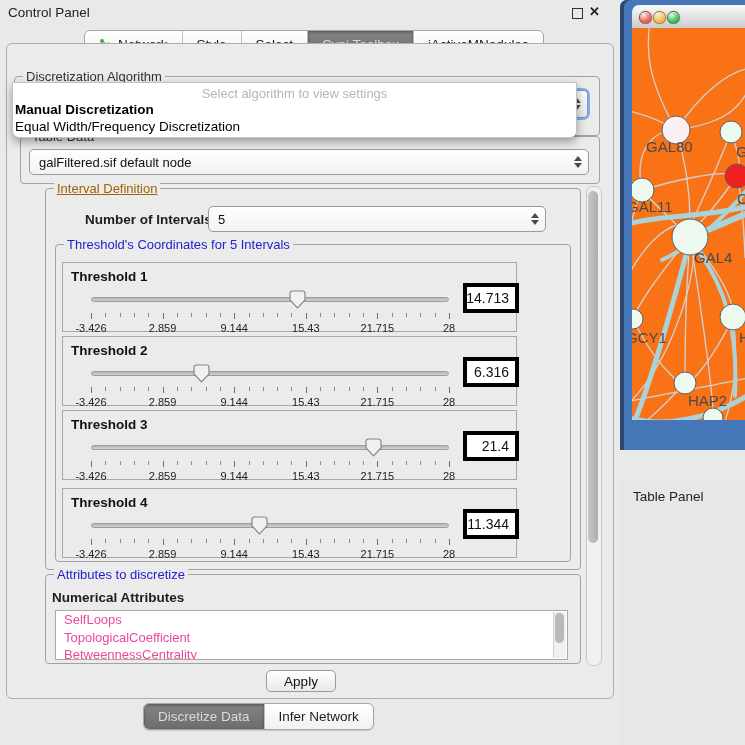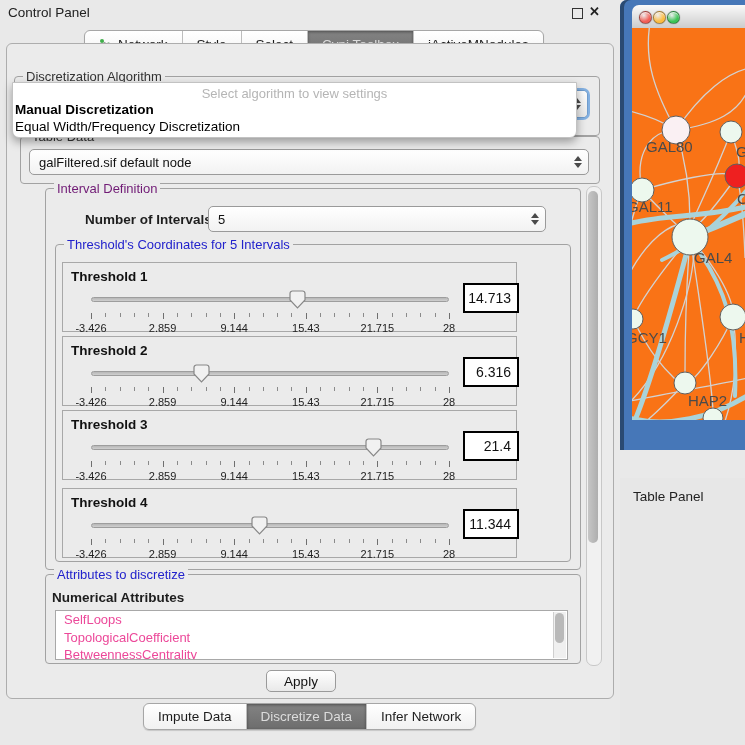--- a/index.html
+++ b/index.html
@@ -26,21 +26,21 @@
   #top-tabs{left:84px;top:30px;height:27px;}
   #bottom-tabs{left:143px;top:703px;height:25px;}
   .net-ic{width:13px;height:13px;margin-right:6px;}
 
   
   #outer-panel{left:6px;top:43px;width:606px;height:654px;background:#ebebeb;
     border:1px solid #adadad;border-radius:6px;}
 
   .groupbox{position:absolute;border:1px solid #a2a2a2;border-radius:4px;}
   .grouplabel{position:absolute;top:-8px;left:8px;background:#ebebeb;padding:0 3px;font-size:13px;white-space:nowrap;}
-  .g-green{color:#701a75;}
+  .g-green{color:#a16207;text-decoration:underline;}
   .g-blue{color:#2222cc;}
   .g-dark{color:#333;}
 
   .combo{position:absolute;background:linear-gradient(#ffffff,#f2f2f2);border:1px solid #9a9a9a;
     border-radius:5px;display:flex;align-items:center;font-size:13px;color:#111;box-sizing:border-box;padding-left:9px;}
   .combo .stepper{margin-left:auto;width:20px;align-self:stretch;display:flex;flex-direction:column;
     align-items:center;justify-content:center;gap:2px;}
   .tri-up{width:0;height:0;border-left:4px solid transparent;border-right:4px solid transparent;border-bottom:5px solid #4a4a4a;}
   .tri-dn{width:0;height:0;border-left:4px solid transparent;border-right:4px solid transparent;border-top:5px solid #4a4a4a;}
   .stepper.focus{border-radius:4px;box-shadow:0 0 0 3px rgba(96,156,222,.75);background:linear-gradient(#fdfdfd,#e8e8e8);}
@@ -59,21 +59,21 @@
   
   .t-row{position:absolute;left:62px;width:455px;height:70px;border:1px solid #a8a8a8;background:#ebebeb;box-sizing:border-box;}
   .t-label{position:absolute;left:8px;top:6px;font-weight:700;font-size:13.5px;color:#111;}
   .t-sliderzone{position:absolute;left:28px;top:26px;width:358px;height:40px;}
   .t-track{position:absolute;left:0;top:8px;width:358px;height:5px;border-radius:3px;
     background:linear-gradient(#b7b7b7,#cfcfcf);border:1px solid #9d9d9d;box-sizing:border-box;}
   .t-thumb{position:absolute;top:1px;width:17px;height:19px;}
   .tick{position:absolute;top:24px;width:1px;height:4px;background:#8a8a8a;}
   .tick.major{height:6px;background:#6f6f6f;}
   .tick-lab{position:absolute;top:33px;transform:translateX(-50%);font-size:11px;font-weight:400;color:#222;white-space:nowrap;}
-  .t-value{position:absolute;left:400px;top:20px;width:56px;height:30px;background:#ffffff;border:2px solid #000000;
+  .t-value{position:absolute;left:400px;top:20px;width:56px;height:30px;background:#ffffff;border:4px solid #000000;
     font-size:14px;color:#111;display:flex;align-items:center;justify-content:flex-end;padding-right:6px;box-sizing:border-box;}
 
   
   #attr-subtitle{left:52px;top:590px;font-weight:700;font-size:13.5px;}
   #attr-list{left:55px;top:610px;width:513px;height:50px;background:#ffffff;border:1px solid #a8a8a8;overflow:hidden;box-sizing:border-box;}
   .attr-item{font-size:13px;color:#ec4899;padding-left:8px;line-height:17.5px;white-space:nowrap;}
   #attr-vsb{position:absolute;right:1px;top:1px;width:12px;height:46px;background:#f0f0f0;border-left:1px solid #cfcfcf;}
   #attr-vsb-thumb{position:absolute;left:1px;top:1px;width:9px;height:30px;background:#b9b9b9;border-radius:5px;}
 
   #apply-btn{left:266px;top:670px;width:70px;height:22px;border:1px solid #9a9a9a;border-radius:5px;
@@ -354,23 +354,20 @@
       <div class="attr-item">BetweennessCentrality</div>
     </div>
   <div id="attr-vsb">
     <div id="attr-vsb-thumb"></div>
   </div>
 </div>
 
 <button class="abs" id="apply-btn">Apply</button>
 
 <div class="abs seg-bar" id="bottom-tabs">
-    <div class="seg">
-      <span>Impute Data</span>
-    </div>
     <div class="seg sel">
       <span>Discretize Data</span>
     </div>
     <div class="seg">
       <span>Infer Network</span>
     </div>
   </div>
 
 <div class="abs" id="net-frame"></div>
 <div class="abs" id="net-titlebar">

